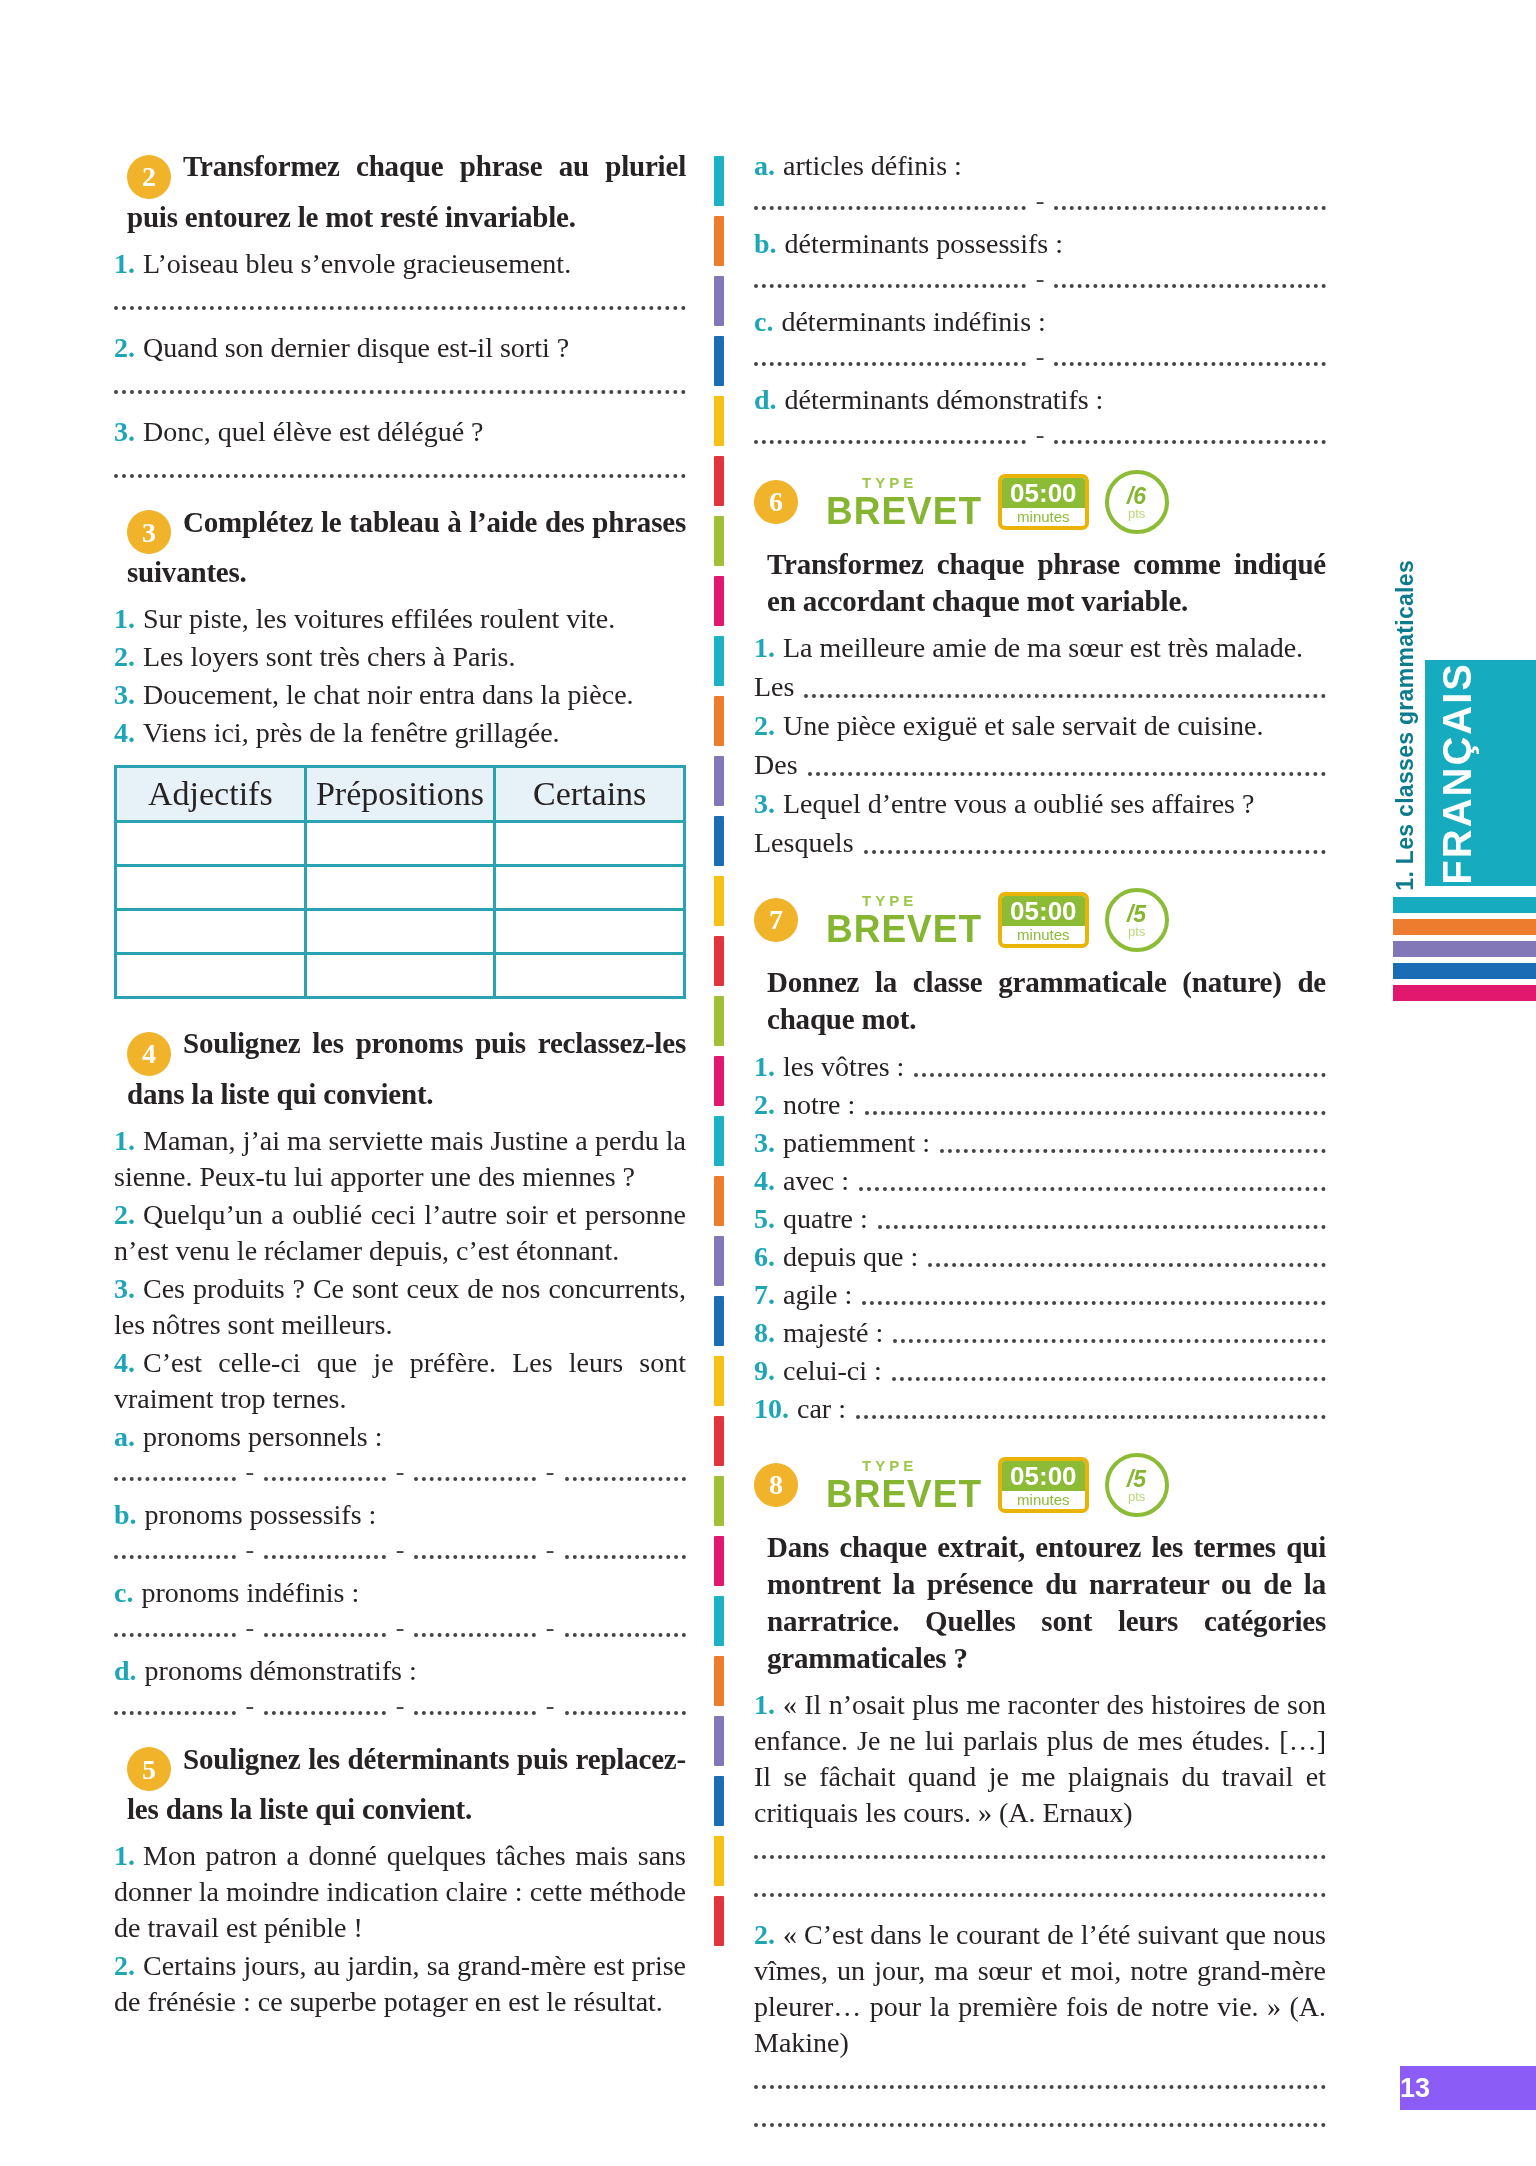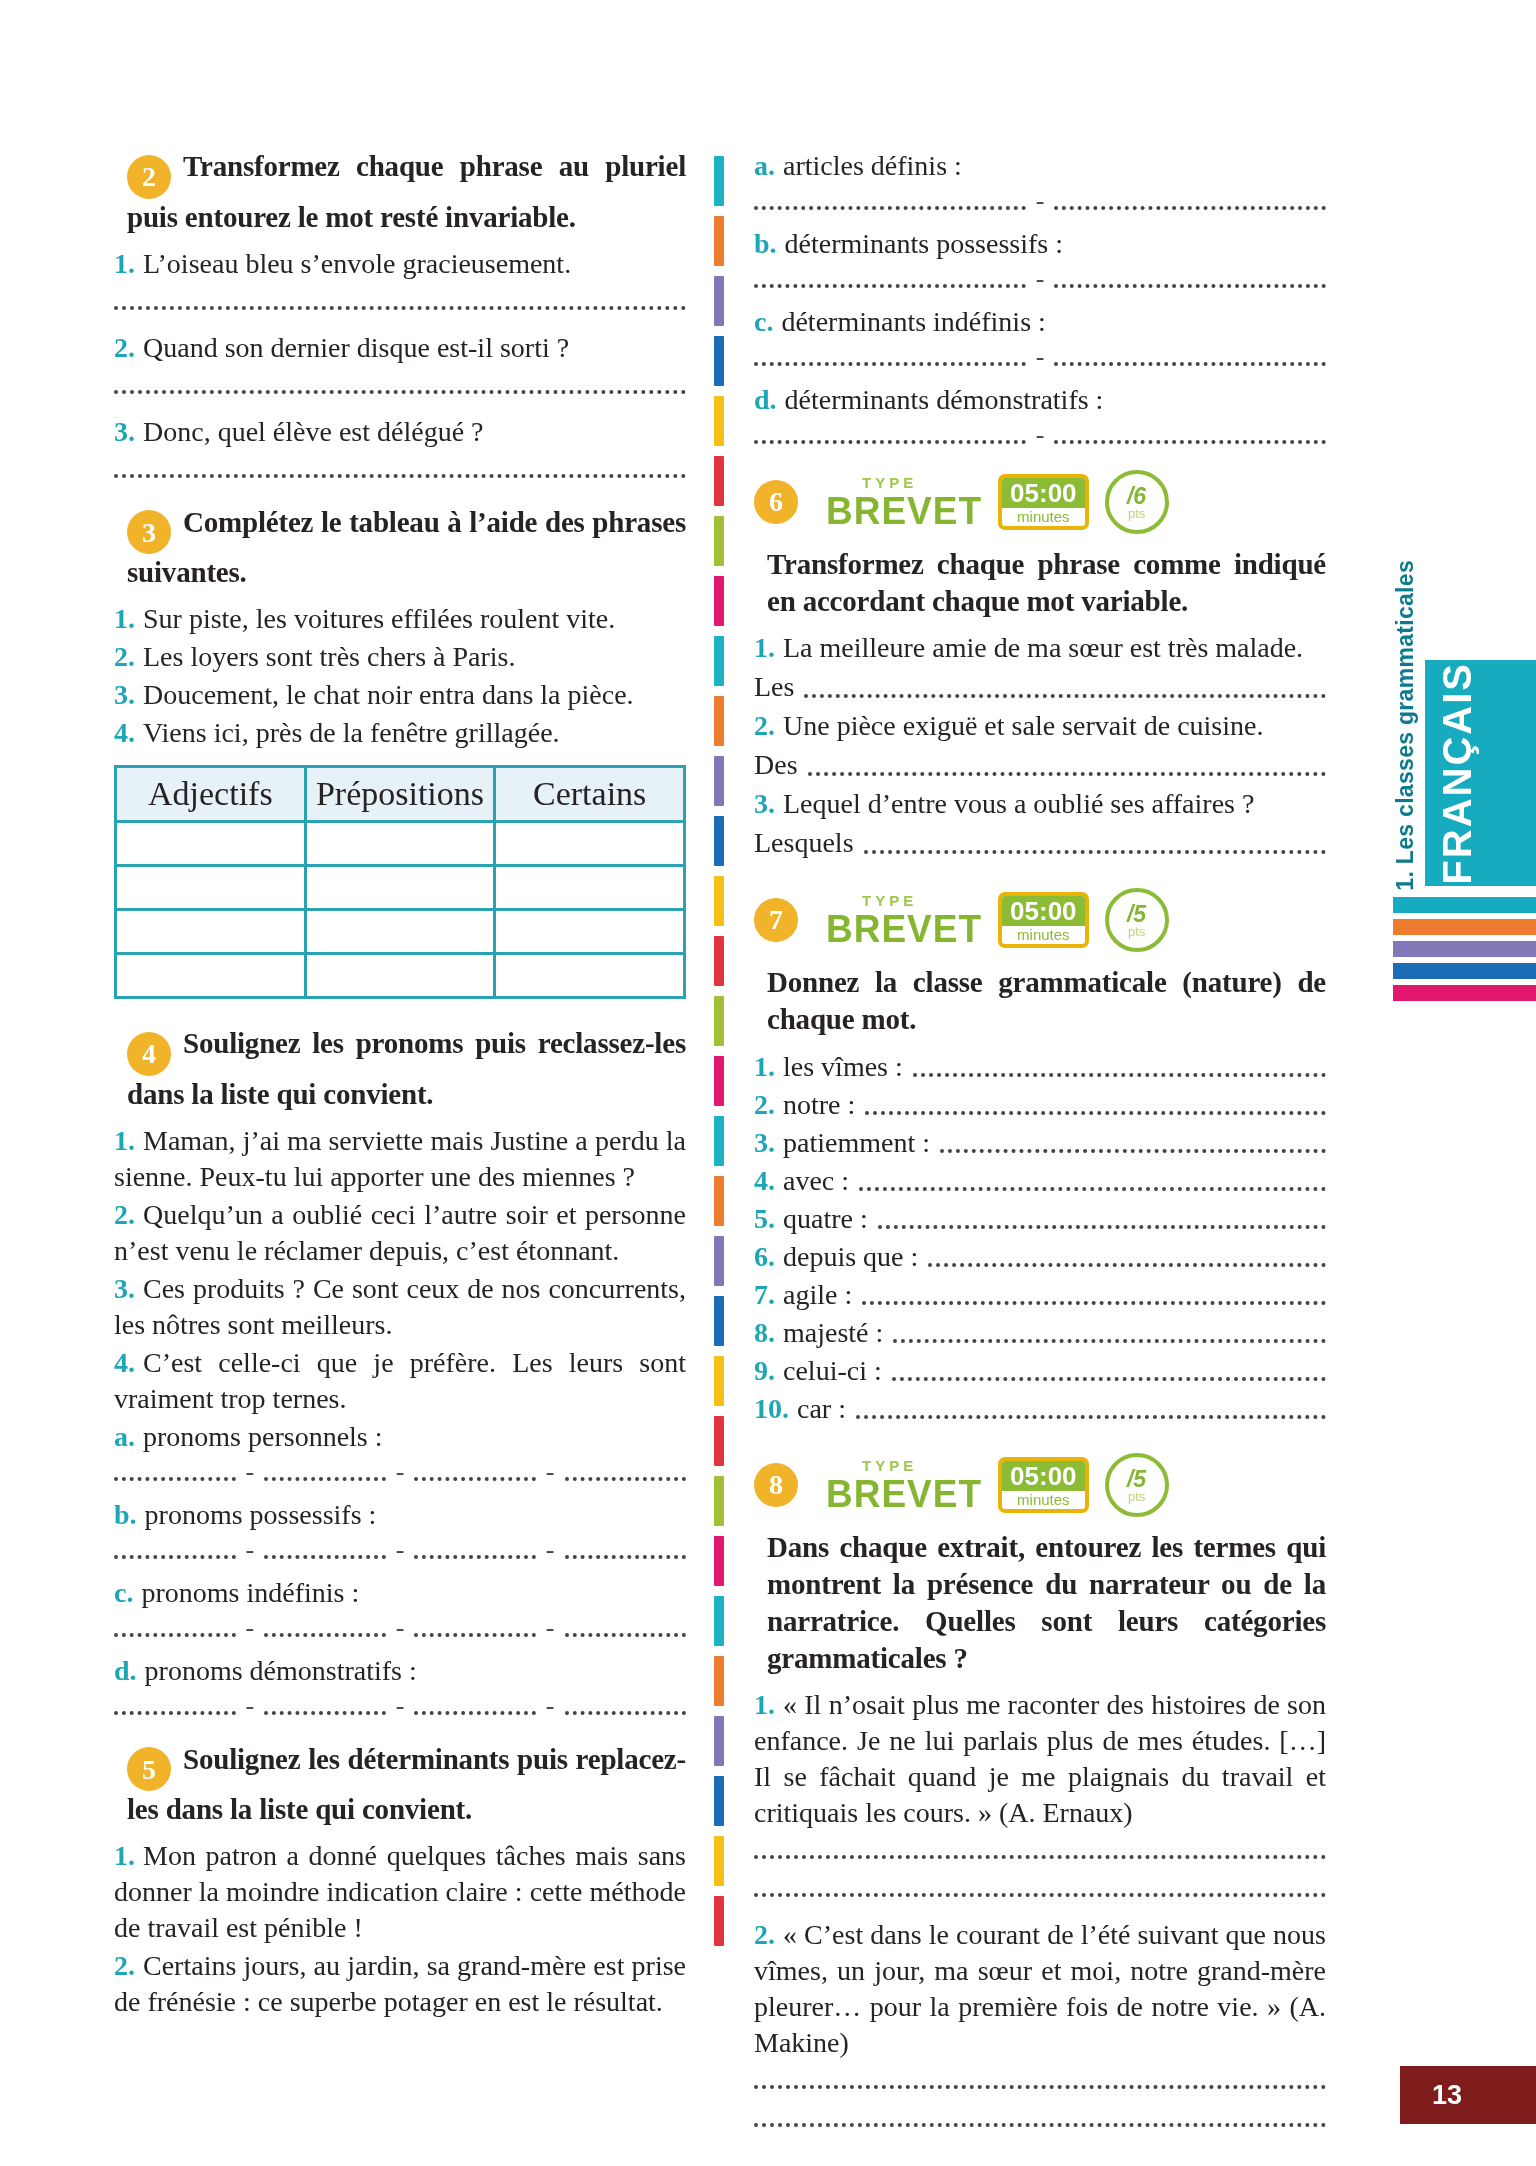--- a/index.html
+++ b/index.html
@@ -64,23 +64,23 @@
   
   .vtext{writing-mode:vertical-rl;transform:rotate(180deg);white-space:nowrap;}
   .chapter-tab{position:absolute;left:1389px;top:568px;width:32px;height:314px;display:flex;align-items:center;justify-content:center;}
   .chapter-text{font-family:"Liberation Sans",sans-serif;font-weight:bold;font-size:23px;color:#0c7b8e;letter-spacing:0.3px;}
   .subject-panel{position:absolute;left:1425px;top:660px;width:111px;height:226px;background:#16abbe;display:flex;align-items:center;justify-content:flex-start;}
   .subject-text{font-family:"Liberation Sans",sans-serif;font-weight:bold;font-size:40px;color:#ffffff;letter-spacing:2px;margin-left:10px;}
   .sidebar-bars{position:absolute;left:1393px;top:897px;width:143px;}
   .sidebar-bars .bar{width:143px;height:16px;margin-bottom:6px;}
 
   .page-num{
-    position:absolute;left:1400px;top:2066px;width:136px;height:58px;background:#7f1d1d;
+    position:absolute;left:1400px;top:2066px;width:136px;height:44px;background:#8b5cf6;
     color:#ffffff;font-family:"Liberation Sans",sans-serif;font-weight:bold;font-size:27px;
-    display:flex;align-items:center;padding-left:32px;box-sizing:border-box;
+    display:flex;align-items:center;box-sizing:border-box;
   }
 </style>
 </head>
 <body>
 
 <div class="page">
 
   <div id="col-left" class="col">
       <section class="exercise">
         <p class="ex-title"><span class="badge">2</span>Transformez chaque phrase au pluriel puis entourez le mot resté invariable.</p>
@@ -254,21 +254,21 @@
             <span class="timer-bot">minutes</span>
           </span>
           <span class="pts">
             <span class="pts-val">/5</span>
             <span class="pts-unit">pts</span>
           </span>
         </div>
         <p class="ex-title">Donnez la classe grammaticale (nature) de chaque mot.</p>
         <div class="itemdots">
           <span class="n">1.</span>
-          <span class="t">les vîmes :</span>
+          <span class="t">les vôtres :</span>
           <span class="seg"></span>
         </div>
         <div class="itemdots">
           <span class="n">2.</span>
           <span class="t">notre :</span>
           <span class="seg"></span>
         </div>
         <div class="itemdots">
           <span class="n">3.</span>
           <span class="t">patiemment :</span>

